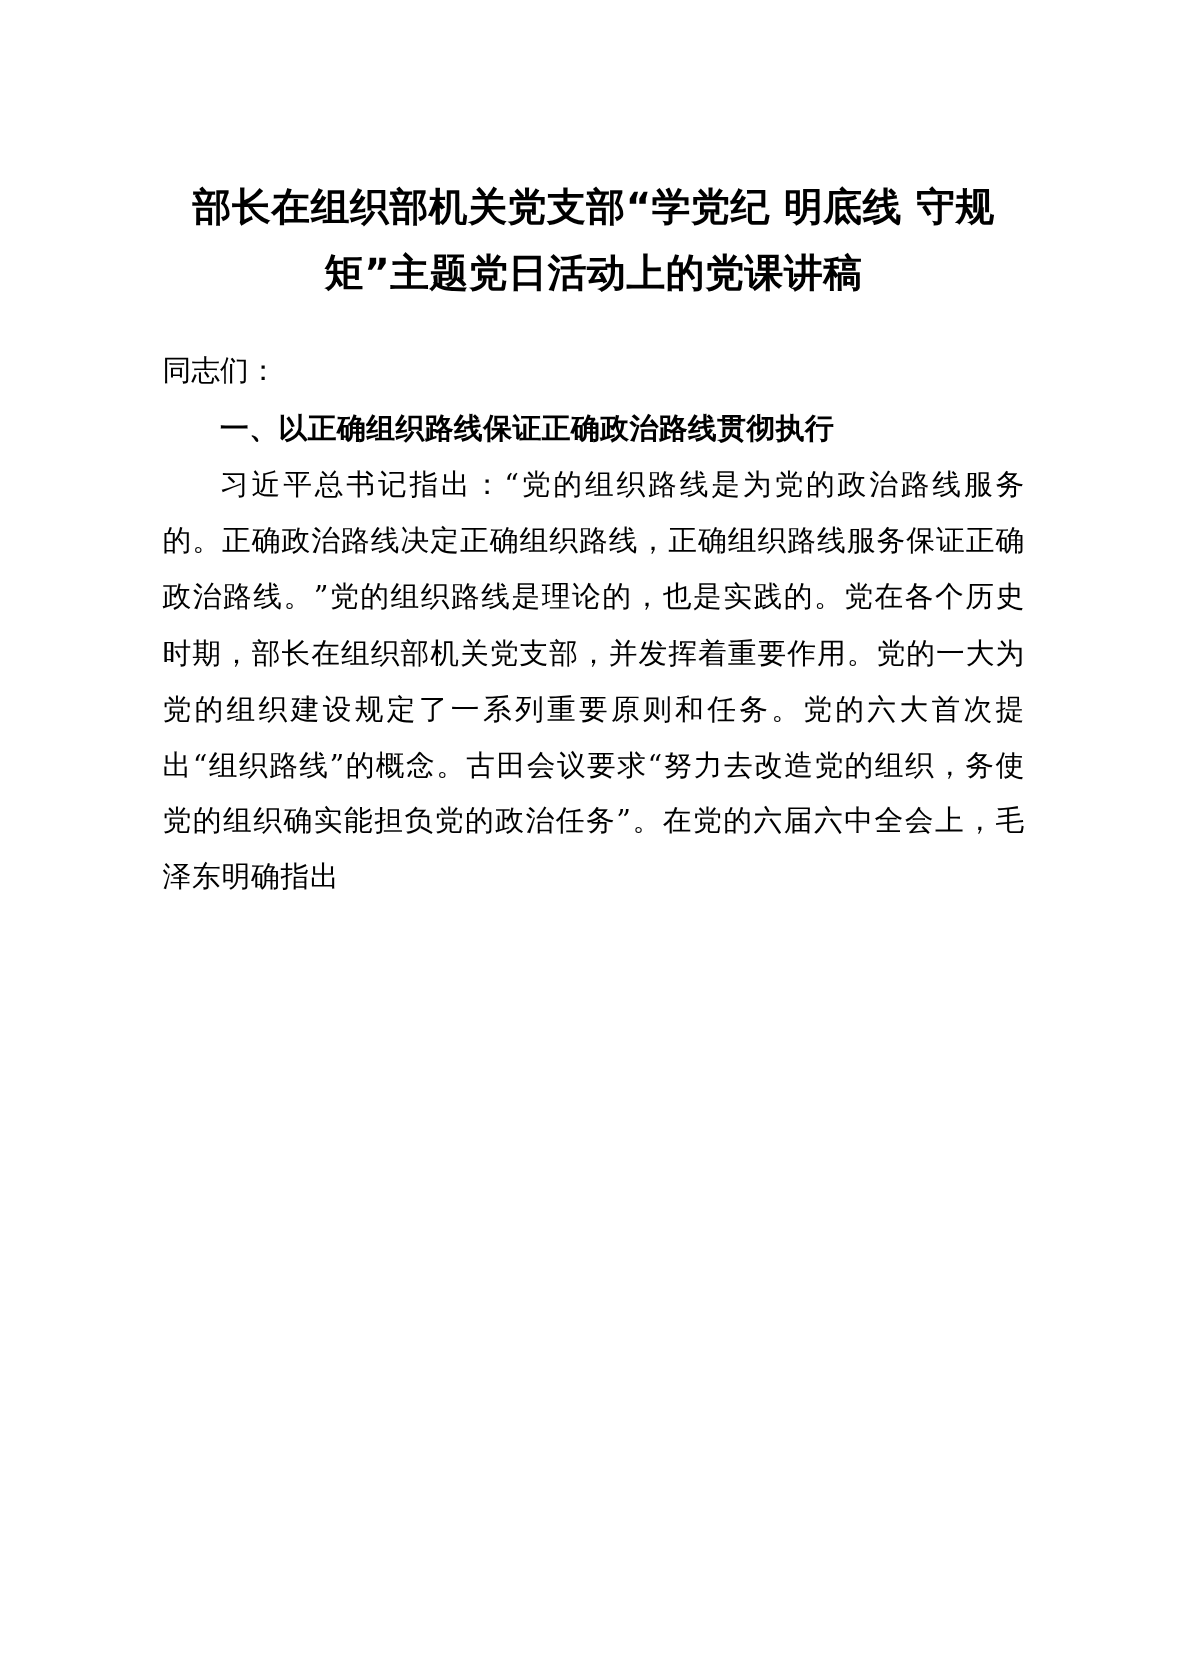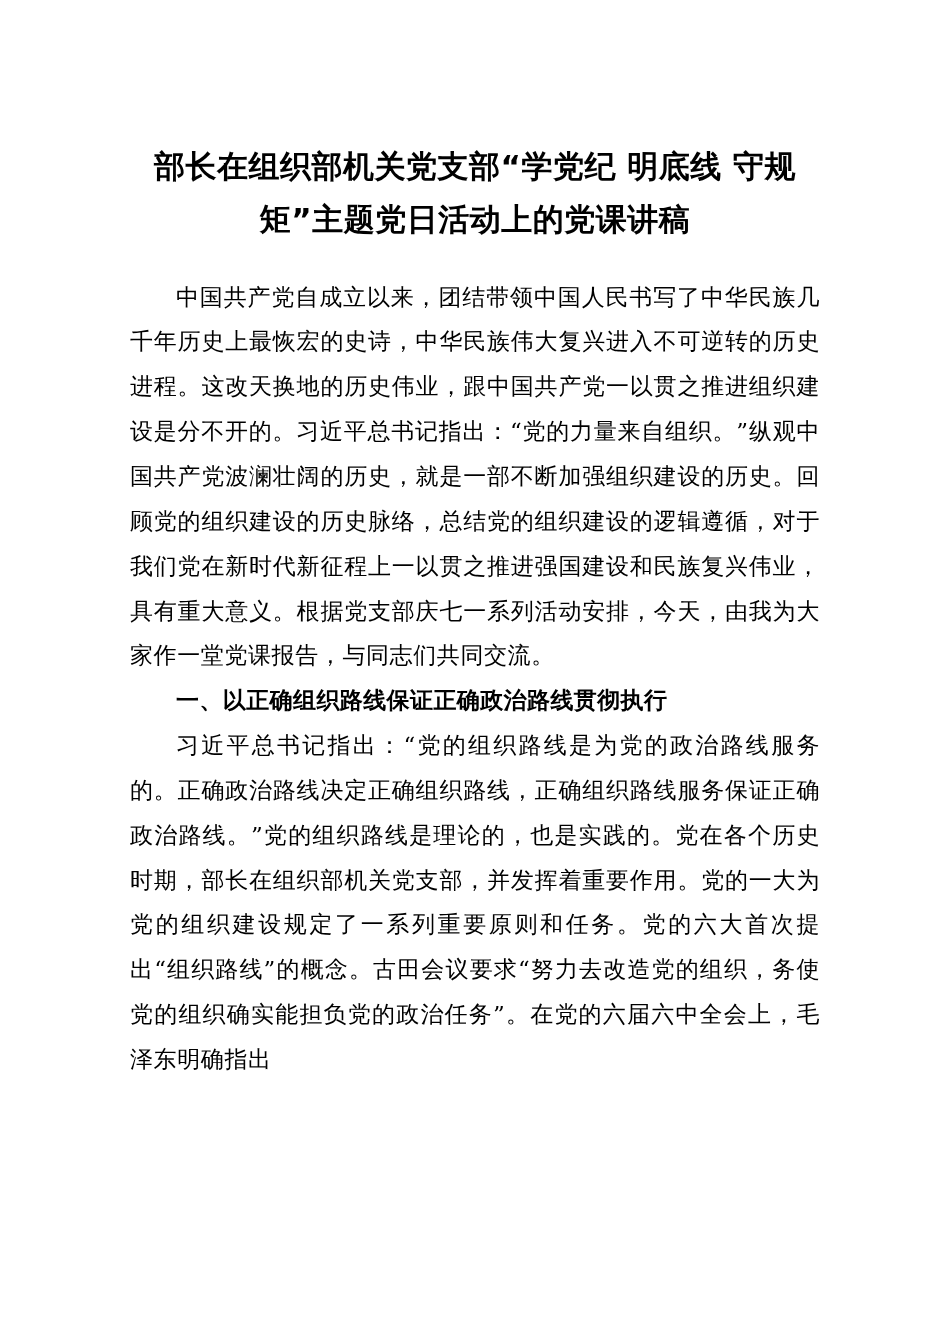--- a/index.html
+++ b/index.html
@@ -58,20 +58,20 @@
     letter-spacing: 0.4px;
   }
 </style>
 </head>
 <body>
 
 <div class="page">
 
   <h1 class="doc-title">部长在组织部机关党支部“学党纪 明底线 守规矩”主题党日活动上的党课讲稿</h1>
 
+  <div class="salutation">同志们：</div>
 
-  <p class="body-par">中国共产党自成立以来，团结带领中国人民书写了中华民族几千年历史上最恢宏的史诗，中华民族伟大复兴进入不可逆转的历史进程。这改天换地的历史伟业，跟中国共产党一以贯之推进组织建设是分不开的。习近平总书记指出：“党的力量来自组织。”纵观中国共产党波澜壮阔的历史，就是一部不断加强组织建设的历史。回顾党的组织建设的历史脉络，总结党的组织建设的逻辑遵循，对于我们党在新时代新征程上一以贯之推进强国建设和民族复兴伟业，具有重大意义。根据党支部庆七一系列活动安排，今天，由我为大家作一堂党课报告，与同志们共同交流。</p>
 
   <h2 class="section-heading">一、以正确组织路线保证正确政治路线贯彻执行</h2>
 
   <p class="body-par">习近平总书记指出：“党的组织路线是为党的政治路线服务的。正确政治路线决定正确组织路线，正确组织路线服务保证正确政治路线。”党的组织路线是理论的，也是实践的。党在各个历史时期，部长在组织部机关党支部，并发挥着重要作用。党的一大为党的组织建设规定了一系列重要原则和任务。党的六大首次提出“组织路线”的概念。古田会议要求“努力去改造党的组织，务使党的组织确实能担负党的政治任务”。在党的六届六中全会上，毛泽东明确指出</p>
 
 </div>
 
 </body></html>

